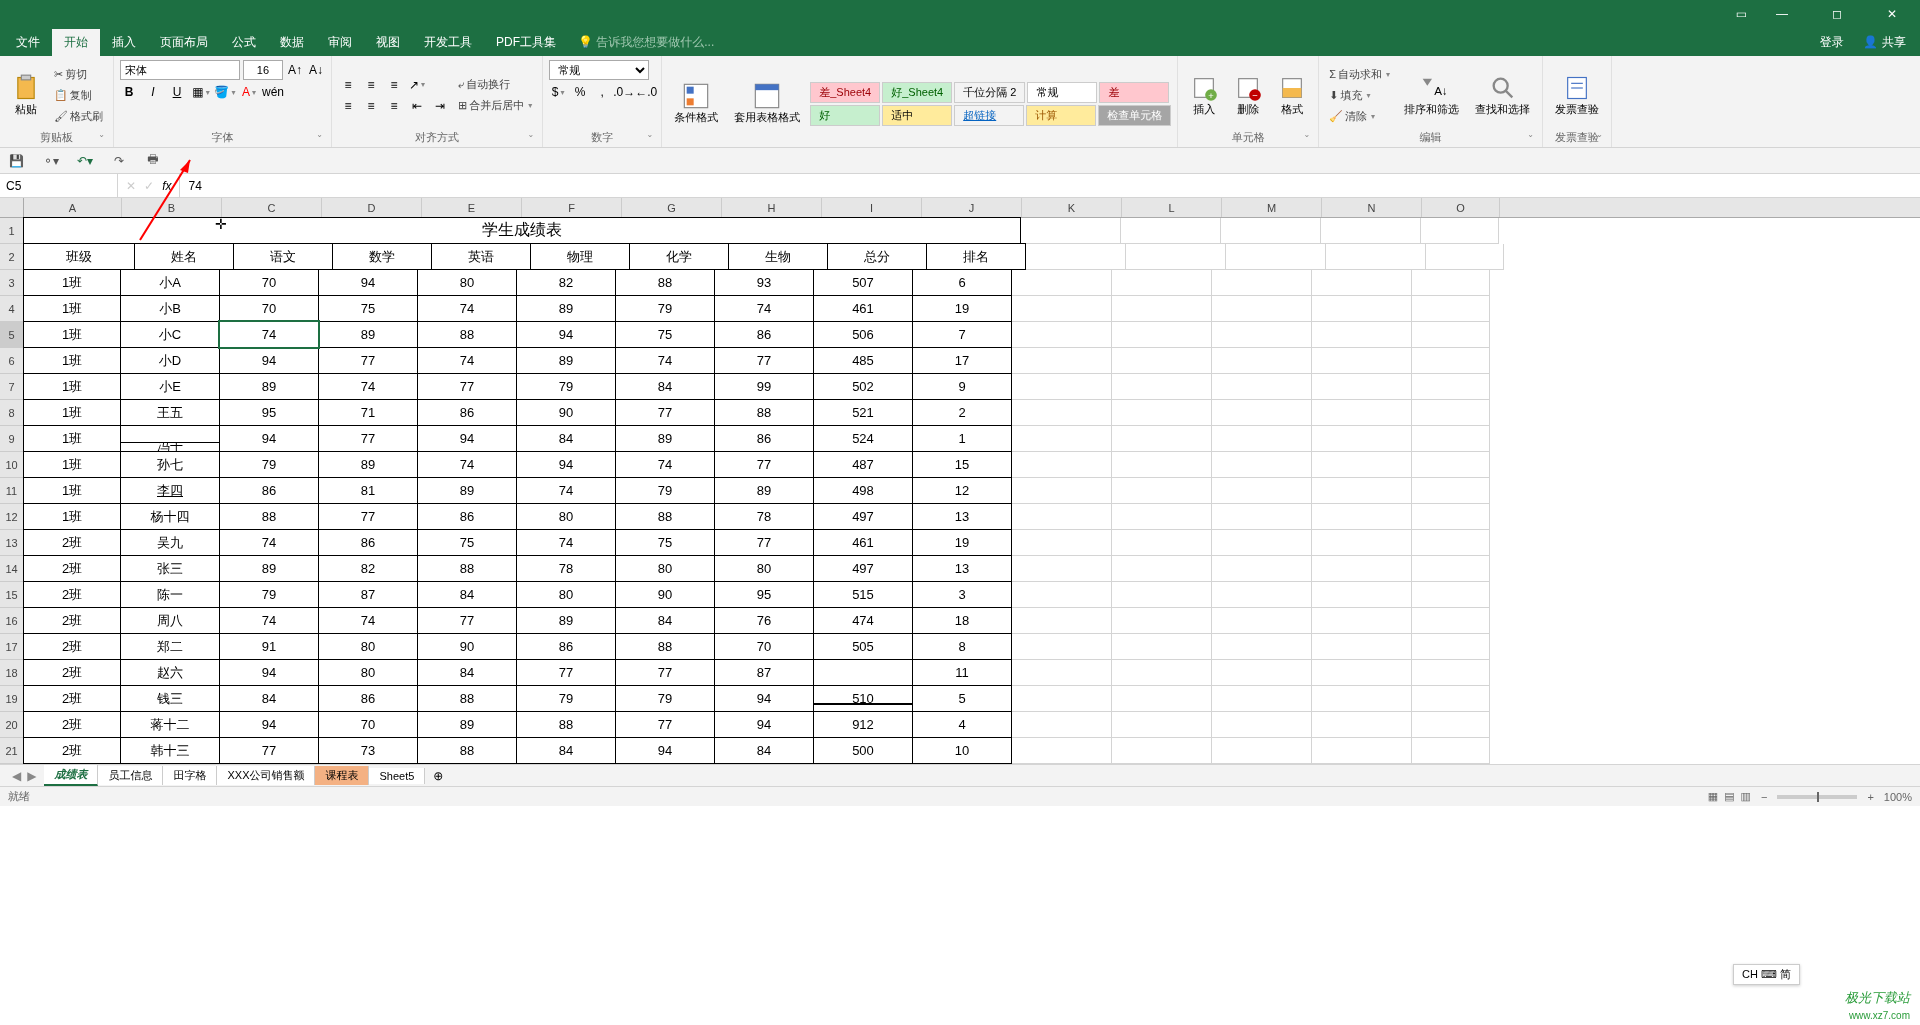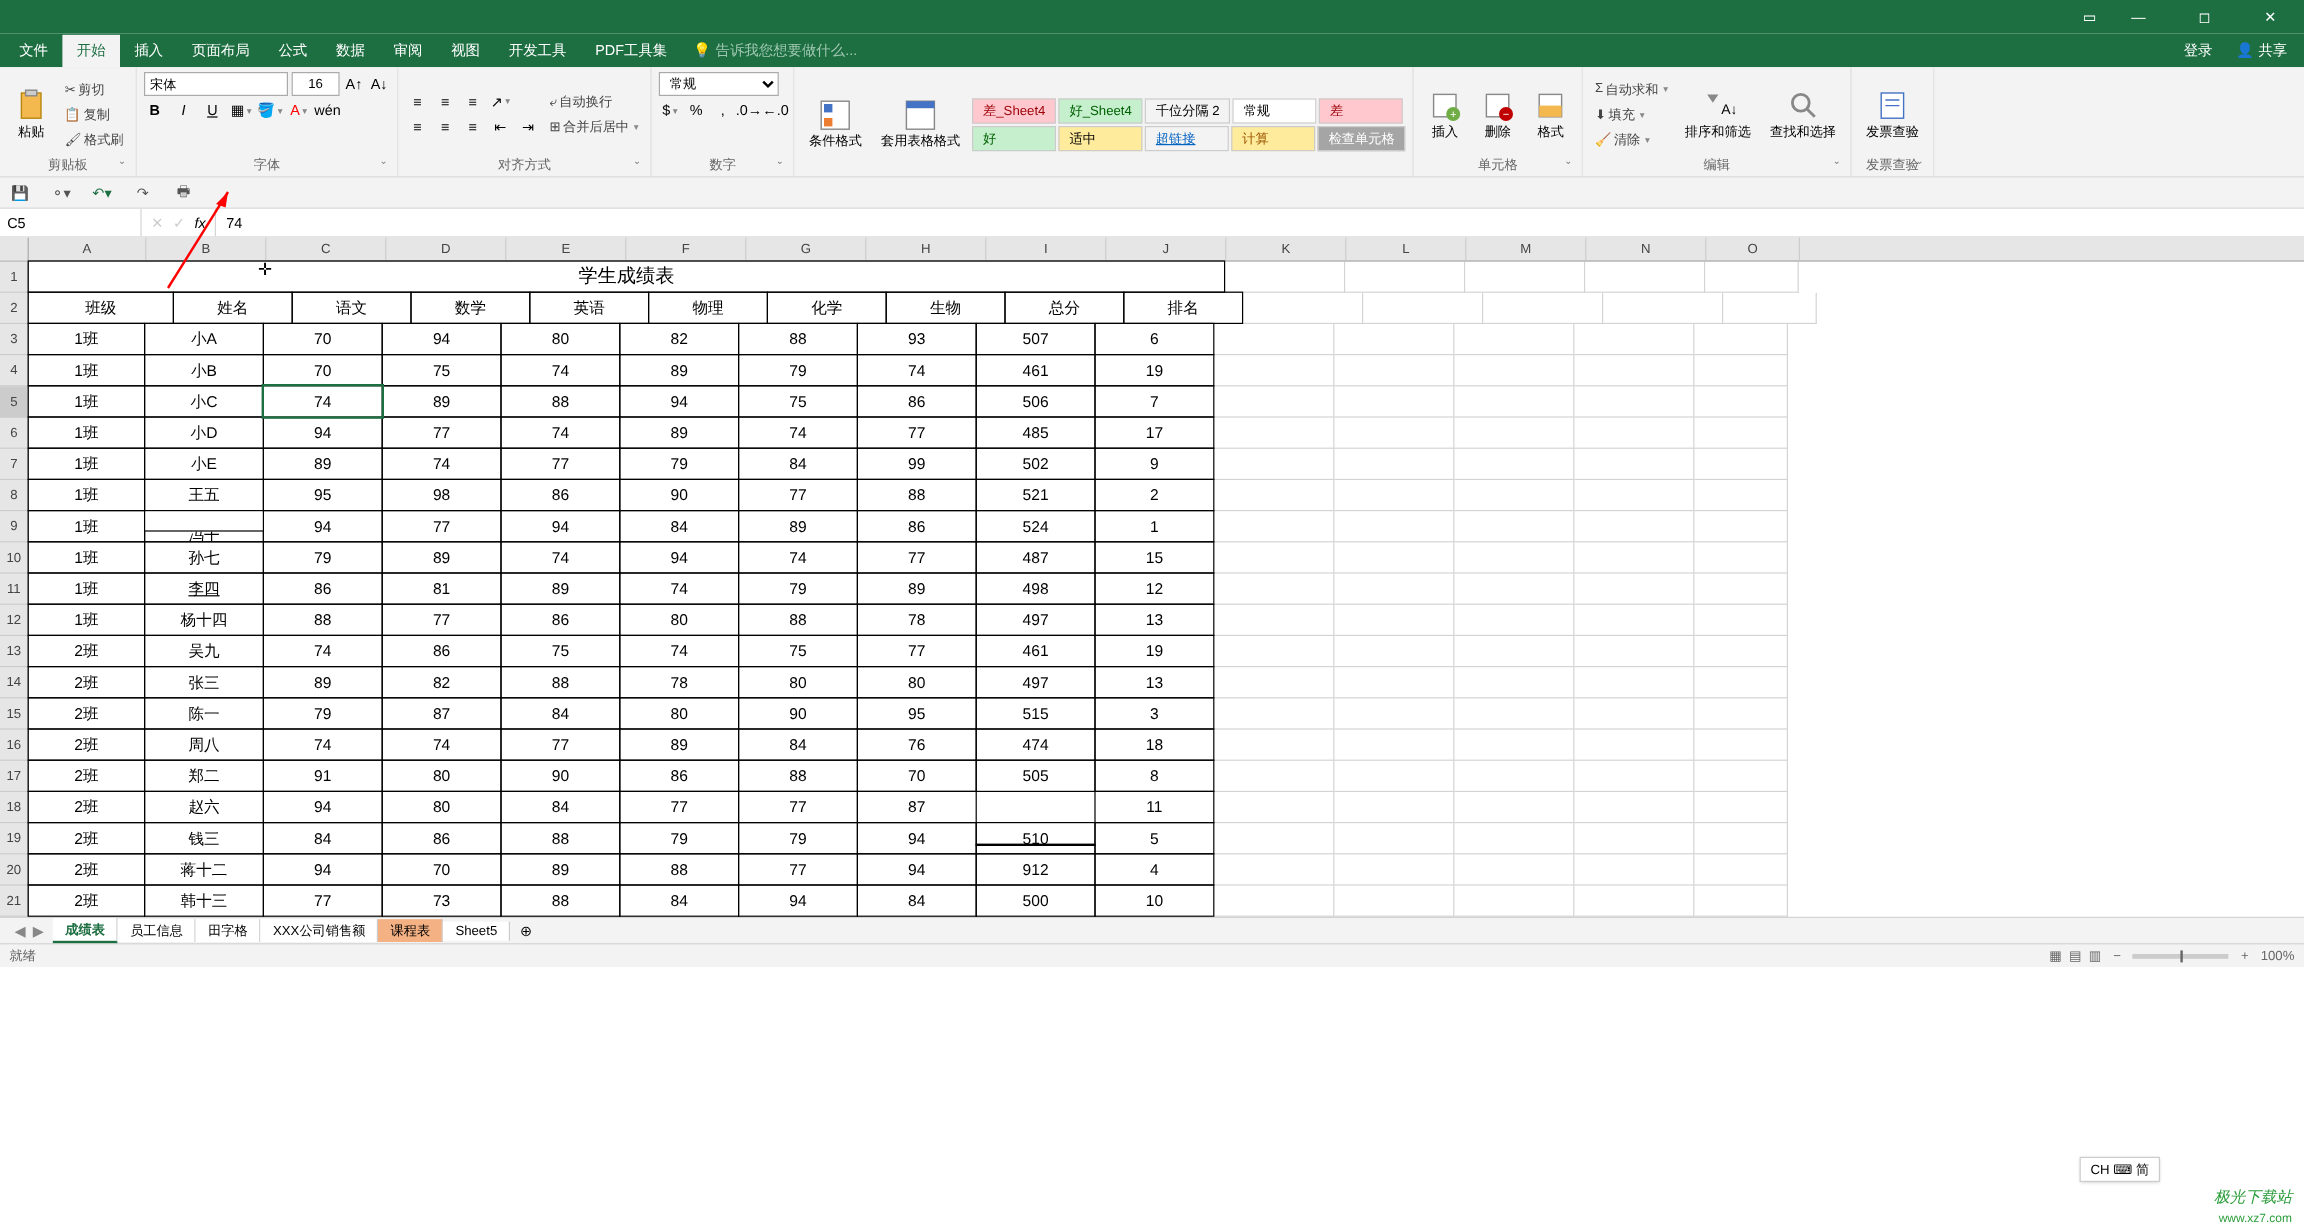--- a/index.html
+++ b/index.html
@@ -75,21 +75,21 @@
 .data-row { display: flex; height: 26px; }
 .cell { border-right: 1px solid #d4d4d4; border-bottom: 1px solid #d4d4d4; padding: 0 4px; display: flex; align-items: center; justify-content: center; font-size: 13px; overflow: hidden; }
 .cell.bordered { border: 1px solid #000; margin: -1px 0 0 -1px; position: relative; }
 .cell.selected { outline: 2px solid #1d6f42; outline-offset: -1px; z-index: 5; background: #fff; }
 .title-row { font-size: 16px; font-family: "楷体", serif; }
 .header-row .cell { font-family: "楷体", serif; }
 
 .sheet-tabs { height: 22px; background: #f3f3f3; border-top: 1px solid #d4d4d4; display: flex; align-items: center; padding: 0 4px; }
 .stab-nav { display: flex; gap: 6px; padding: 0 8px; color: #888; }
 .stab { padding: 2px 10px; font-size: 11px; border-right: 1px solid #ccc; cursor: pointer; background: #fff; }
-.stab.active { background: #fff; color: #1d6f42; border-bottom: 2px solid #1d6f42; font-weight: bold; }
+.stab.active { background: #fff; color: #1d6f42; border-bottom: 2px solid #1d6f42; font-weight: bold; font-style: italic; }
 .stab.orange { background: #f4b183; }
 
 .status-bar { height: 20px; background: #f3f3f3; border-top: 1px solid #d4d4d4; display: flex; align-items: center; padding: 0 8px; font-size: 11px; color: #666; }
 .status-spacer { flex: 1; }
 
 .arrow-annotation { position: absolute; top: 155px; left: 130px; pointer-events: none; z-index: 100; }
 .ime-badge { position: absolute; right: 120px; bottom: 40px; background: #fff; border: 1px solid #ccc; padding: 2px 8px; font-size: 11px; box-shadow: 0 1px 3px rgba(0,0,0,0.2); }
 .watermark { position: absolute; right: 10px; bottom: 18px; font-size: 13px; color: #2a9c3a; font-style: italic; }
 .watermark2 { position: absolute; right: 10px; bottom: 4px; font-size: 10px; color: #2a9c3a; }
 
@@ -380,21 +380,21 @@
     <div class="cells" id="cells-container">
         <div class="data-row">
           <div class="cell bordered title-row" style="width: 998px;">学生成绩表</div>
           <div class="cell col-K" style="width: 100px;"></div>
           <div class="cell col-L" style="width: 100px;"></div>
           <div class="cell col-M" style="width: 100px;"></div>
           <div class="cell col-N" style="width: 100px;"></div>
           <div class="cell col-O" style="width: 78px;"></div>
         </div>
         <div class="data-row header-row">
-          <div class="cell col-A bordered" style="width: 122px;">班级</div>
+          <div class="cell col-A bordered" style="width: 112px;">班级</div>
           <div class="cell col-B bordered" style="width: 100px;">姓名</div>
           <div class="cell col-C bordered" style="width: 100px;">语文</div>
           <div class="cell col-D bordered" style="width: 100px;">数学</div>
           <div class="cell col-E bordered" style="width: 100px;">英语</div>
           <div class="cell col-F bordered" style="width: 100px;">物理</div>
           <div class="cell col-G bordered" style="width: 100px;">化学</div>
           <div class="cell col-H bordered" style="width: 100px;">生物</div>
           <div class="cell col-I bordered" style="width: 100px;">总分</div>
           <div class="cell col-J bordered" style="width: 100px;">排名</div>
           <div class="cell col-K" style="width: 100px;"></div>
@@ -485,21 +485,21 @@
           <div class="cell col-K" style="width: 100px;"></div>
           <div class="cell col-L" style="width: 100px;"></div>
           <div class="cell col-M" style="width: 100px;"></div>
           <div class="cell col-N" style="width: 100px;"></div>
           <div class="cell col-O" style="width: 78px;"></div>
         </div>
         <div class="data-row">
           <div class="cell col-A bordered" style="width: 98px;">1班</div>
           <div class="cell col-B bordered" style="width: 100px;">王五</div>
           <div class="cell col-C bordered" style="width: 100px;">95</div>
-          <div class="cell col-D bordered" style="width: 100px;">98</div>
+          <div class="cell col-D bordered" style="width: 100px;">71</div>
           <div class="cell col-E bordered" style="width: 100px;">86</div>
           <div class="cell col-F bordered" style="width: 100px;">90</div>
           <div class="cell col-G bordered" style="width: 100px;">77</div>
           <div class="cell col-H bordered" style="width: 100px;">88</div>
           <div class="cell col-I bordered" style="width: 100px;">521</div>
           <div class="cell col-J bordered" style="width: 100px;">2</div>
           <div class="cell col-K" style="width: 100px;"></div>
           <div class="cell col-L" style="width: 100px;"></div>
           <div class="cell col-M" style="width: 100px;"></div>
           <div class="cell col-N" style="width: 100px;"></div>

